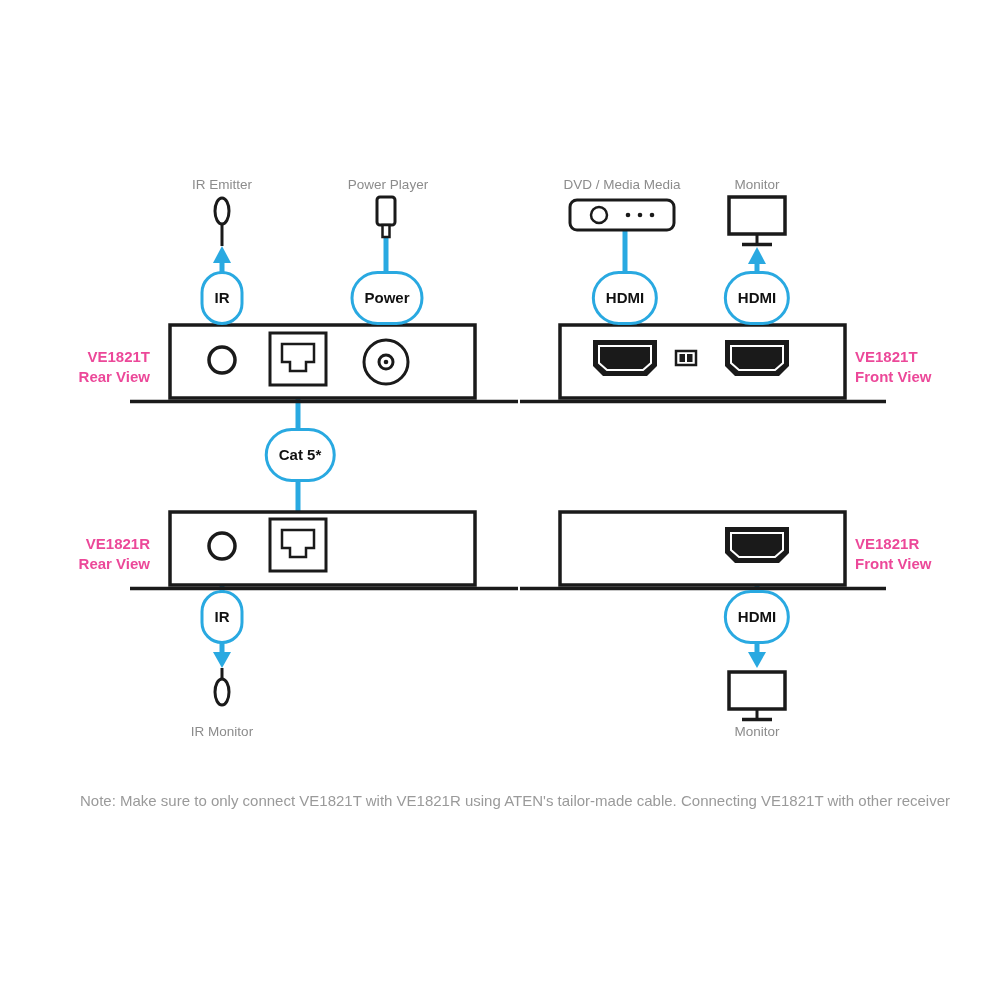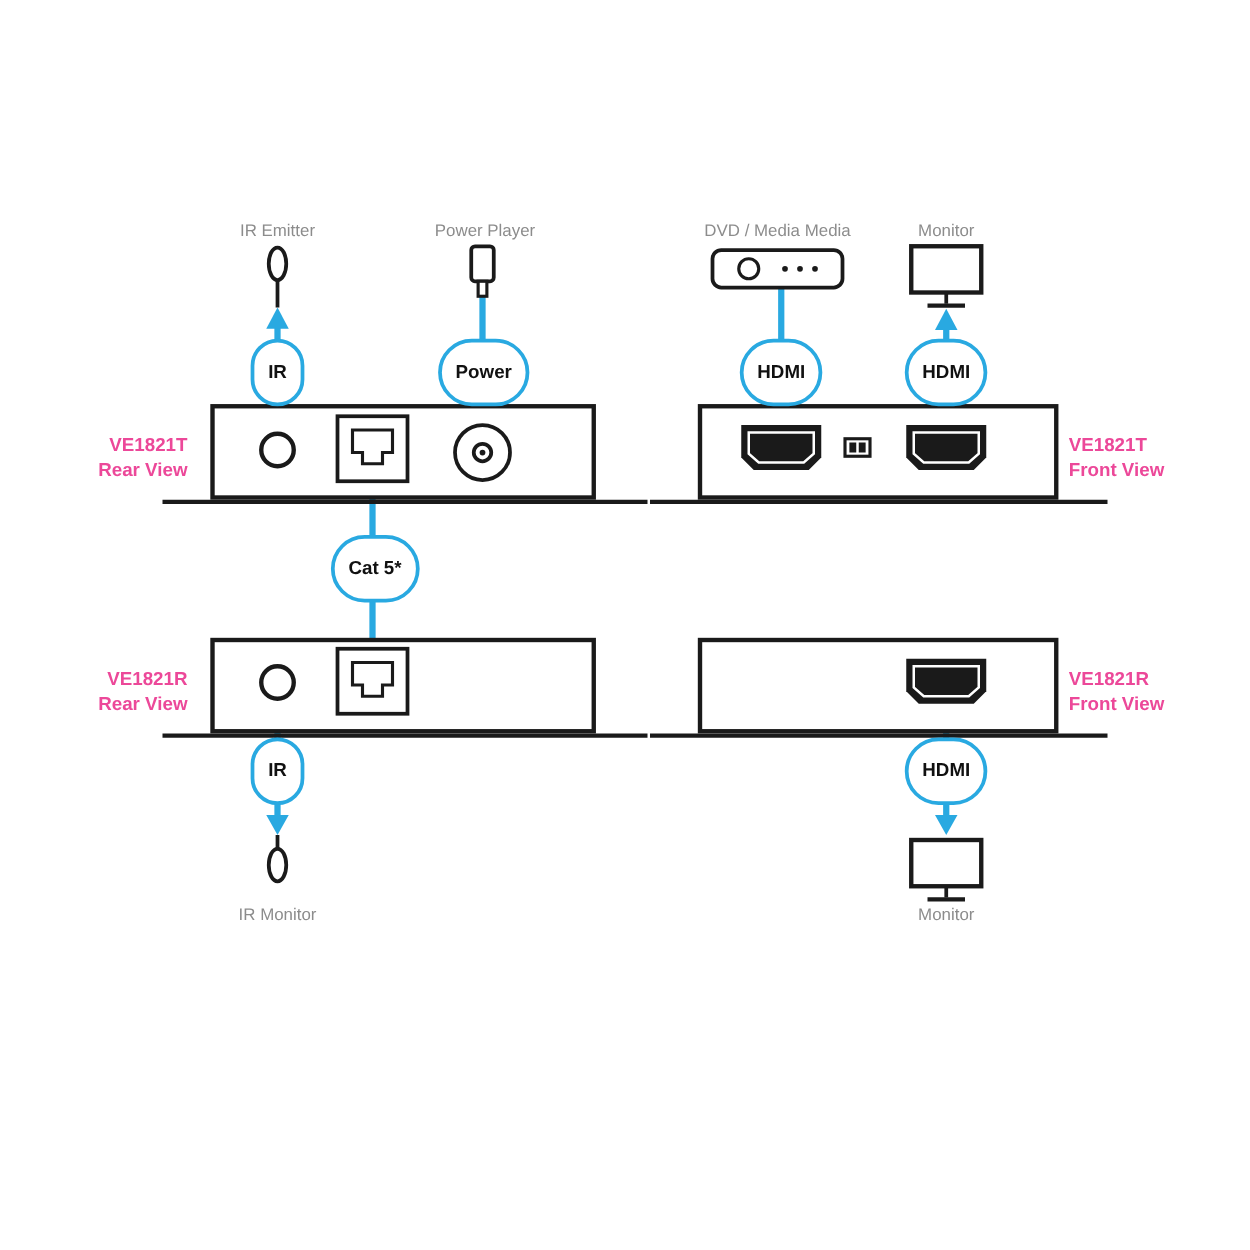--- a/index.html
+++ b/index.html
@@ -165,14 +165,15 @@
   </div>
   <div class="dev-label right-align" style="left:40px;top:534px">
     <div>VE1821R</div>
     <div>Rear View</div>
   </div>
   <div class="dev-label" style="left:855px;top:534px">
     <div>VE1821R</div>
     <div>Front View</div>
   </div>
 
+  <div class="note" style="left:80px;top:792px">Note: Make sure to only connect VE1821T with VE1821R using ATEN's tailor-made cable. Connecting VE1821T with other receiver</div>
 
 </div>
 
 </body></html>

